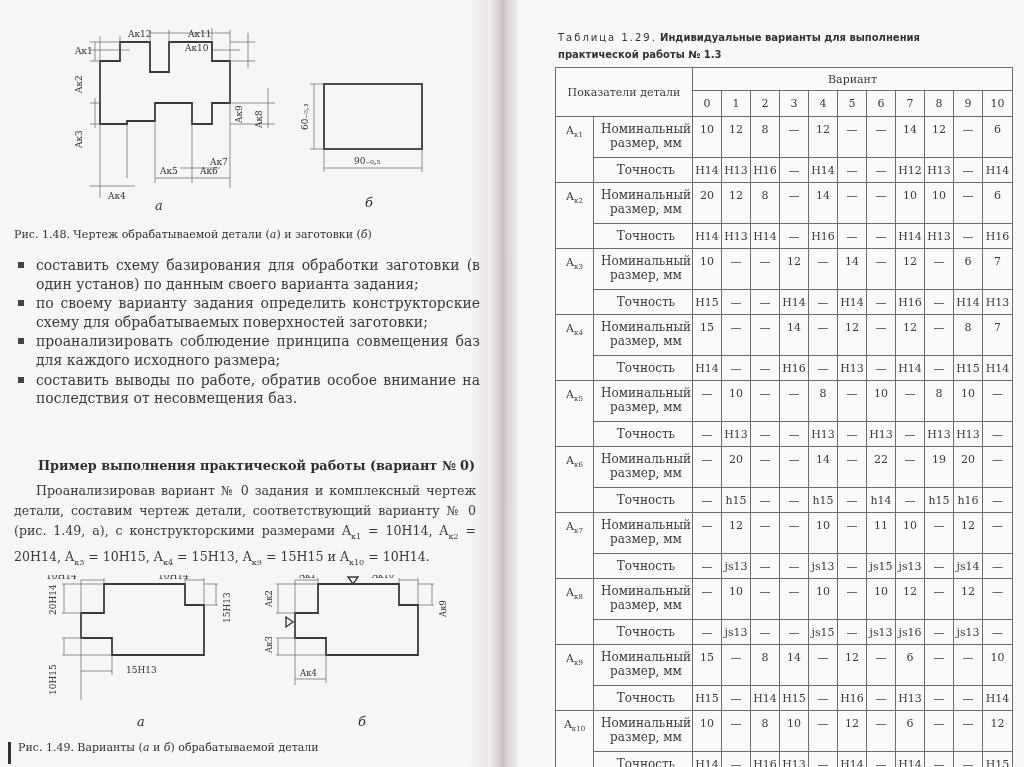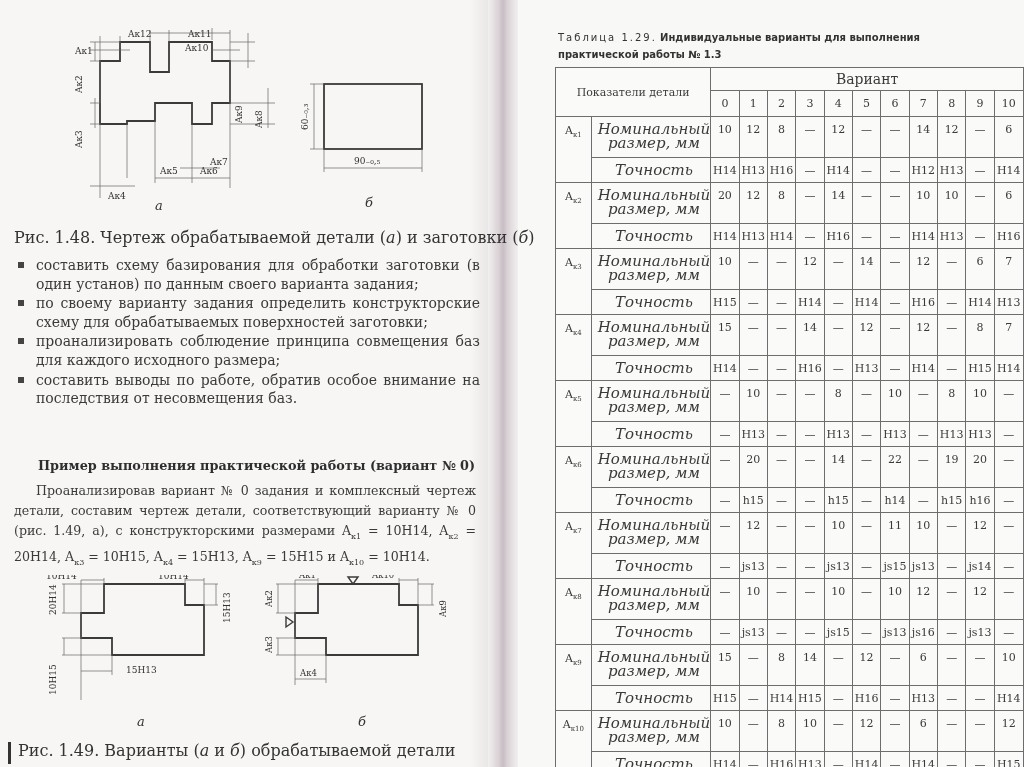--- a/index.html
+++ b/index.html
@@ -12,44 +12,44 @@
   .gutter { position: absolute; left: 488px; top: 0; width: 30px; height: 767px;
     background: linear-gradient(90deg, #f2f0ef 0%, #d9d2d6 35%, #c8bdc4 50%, #d9d2d6 65%, #f2f0ef 100%); }
   .gutter-shade { position: absolute; left: 470px; top:0; width: 18px; height: 767px;
     background: linear-gradient(90deg, rgba(0,0,0,0), rgba(120,100,115,0.10)); }
   .left-edge-mark { position: absolute; left: 8px; top: 742px; width: 3px; height: 22px; background: #333; }
 
   
   .fig { position: absolute; }
   .fig svg { display: block; }
   .fig-label { position: absolute; font-style: italic; font-size: 13px; color: #333; }
-  .caption { position: absolute; font-size: 16px; color: #333; white-space: nowrap; }
+  .caption { position: absolute; font-size: 11px; color: #333; white-space: nowrap; }
   .caption i { font-style: italic; }
 
   .bullets { position: absolute; left: 14px; top: 256px; width: 466px; list-style: none; }
   .bullets li { position: relative; padding-left: 22px; font-size: 14px; line-height: 18.6px; color: #3a3a3a; margin-bottom: 1px; text-align: justify; }
   .bullets li::before { content: ""; position: absolute; left: 4px; top: 6px; width: 6px; height: 6px; background: #444; }
 
   .example-title { position: absolute; left: 38px; top: 458px; font-size: 12.8px; font-weight: bold; color: #2e2e2e; white-space: nowrap; }
   .example-para { position: absolute; left: 14px; top: 481px; width: 462px; font-size: 12.6px; line-height: 20px; color: #3a3a3a; text-indent: 22px; text-align: justify; }
   .example-para sub { font-size: 8px; }
 
   
   .table-title { position: absolute; left: 558px; top: 29px; width: 440px; font-family: "DejaVu Sans", "Liberation Sans", sans-serif; font-size: 10px; line-height: 17px; color: #333; }
   .table-title .tnum { letter-spacing: 2px; font-weight: normal; }
   .table-title b { font-weight: bold; }
 
   table.variants { position: absolute; left: 555px; top: 67px; border-collapse: collapse; font-size: 11px; color: #3a3a3a; background: #fafaf8; }
   table.variants td, table.variants th { border: 1px solid #6d6d6d; text-align: center; vertical-align: middle; font-weight: normal; padding: 0; }
   table.variants th.head-indicators { width: 137px; font-size: 11px; }
-  table.variants th.head-variant { height: 23px; font-size: 14px; }
+  table.variants th.head-variant { height: 23px; font-size: 11px; }
   table.variants th.vnum { height: 26px; font-size: 11px; }
   td.param { width: 38px; vertical-align: top !important; padding-top: 7px !important; font-size: 11px; }
   td.param sub { font-size: 7px; }
-  td.metric { width: 99px; text-align: left; padding-left: 6px !important; font-size: 15px; line-height: 14px; font-style: italic; }
+  td.metric { width: 99px; text-align: left; padding-left: 6px !important; font-size: 12px; line-height: 14px; }
   td.metric.nom { vertical-align: top !important; padding-top: 5px !important; height: 41px; }
   td.metric.tol { height: 25px; }
   td.val { width: 29px; font-size: 11px; }
   td.val.nomv { vertical-align: top !important; padding-top: 6px !important; }
   td.val.last { width: 30px; }
 </style>
 </head>
 <body>
 
 <div class="page page-left"></div>

